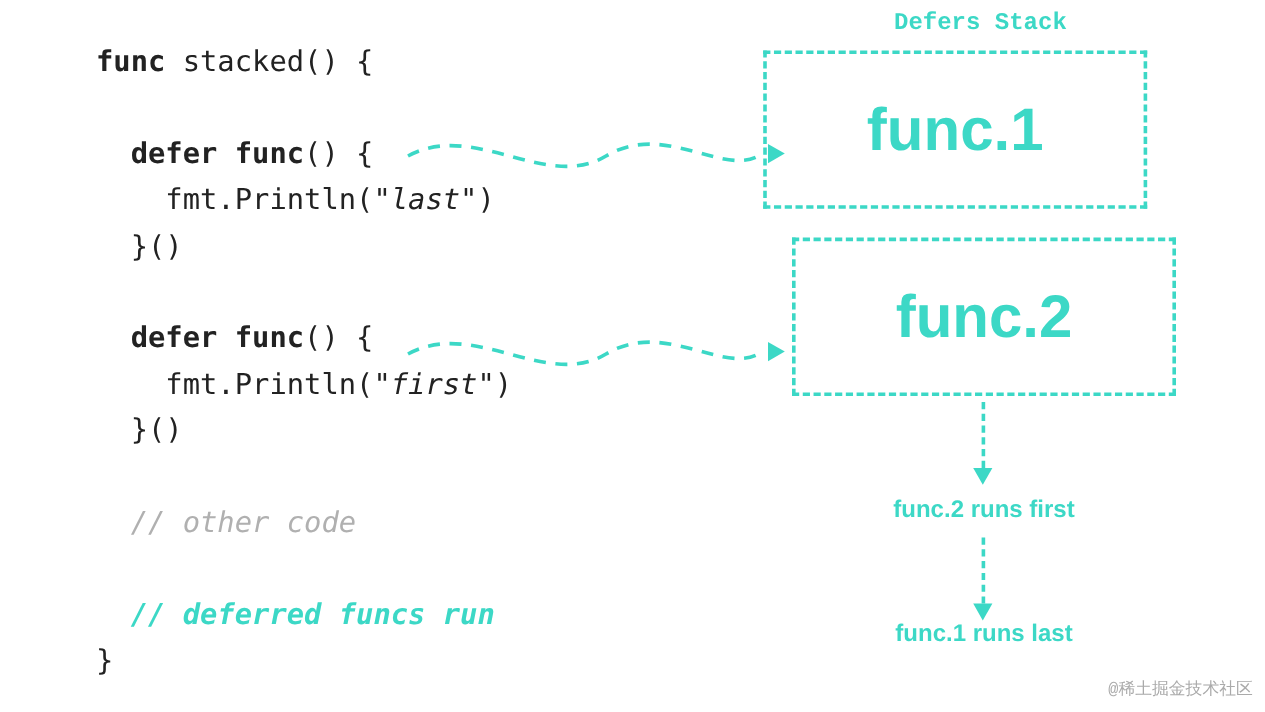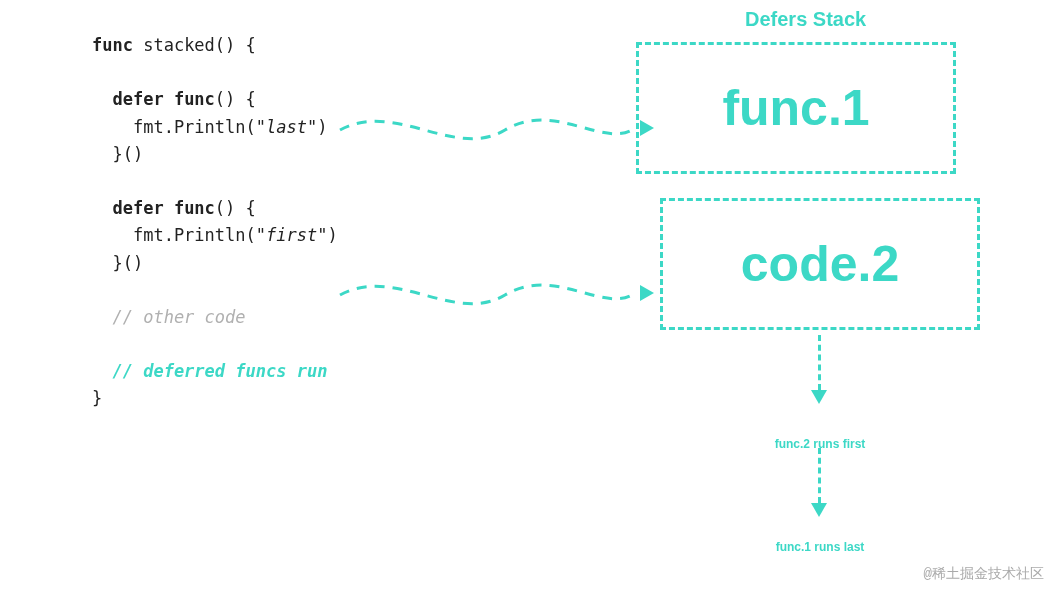--- a/index.html
+++ b/index.html
@@ -6,37 +6,37 @@
   body {
     width: 1054px;
     height: 593px;
     background: #fff;
     font-family: "Consolas", "Menlo", "Monaco", monospace;
     position: relative;
     overflow: hidden;
   }
   .code-block {
     position: absolute;
-    left: 92px;
+    left: 80px;
     top: 32px;
-    font-size: 17px;
+    font-size: 24px;
     line-height: 1.6;
     white-space: pre;
     color: #222;
   }
   .kw { font-weight: 700; }
   .it { font-style: italic; }
   .comment-grey { color: #b0b0b0; font-style: italic; }
   .comment-teal { color: #3cd8c6; font-style: italic; font-weight: 700; }
 
   .stack-title {
     position: absolute;
     left: 745px;
     top: 8px;
-    font-family: Liberation Sans, sans-serif;
+    font-family: Liberation Mono, monospace;
     font-size: 20px;
     font-weight: 600;
     color: #3cd8c6;
   }
 
   .stack-box {
     position: absolute;
     width: 320px;
     height: 132px;
     border: 3px dashed #3cd8c6;
@@ -77,25 +77,24 @@
     position: absolute;
     width: 0; height: 0;
     border-left: 8px solid transparent;
     border-right: 8px solid transparent;
     border-top: 14px solid #3cd8c6;
   }
 
   .exec-label {
     position: absolute;
     font-family: -apple-system, "Segoe UI", sans-serif;
-    font-size: 12px;
+    font-size: 20px;
     font-weight: 600;
     color: #3cd8c6;
     text-align: center;
-    margin-top: 23px;
   }
 
   .watermark {
     position: absolute;
     right: 10px;
     bottom: 10px;
     font-family: Liberation Mono, monospace;
     font-size: 14px;
     color: #aaa;
   }
@@ -117,21 +116,21 @@
 
 <span class="comment-teal">  // deferred funcs run</span>
 <span>}</span></div>
 
 <div class="stack-title">Defers Stack</div>
 
 <div class="stack-box stack-box-1">
   <div class="big-func">func.1</div>
 </div>
 <div class="stack-box stack-box-2">
-  <div class="big-func">code.2</div>
+  <div class="big-func">func.2</div>
 </div>
 
 <svg class="wavy-arrow" style="left:335px; top:100px; width:320px; height:60px;">
   <path d="M5,30 C60,0 120,60 170,30 C220,0 270,50 300,28"></path>
 </svg>
 <div class="arrowhead-right" style="left:640px; top:120px;"></div>
 
 <svg class="wavy-arrow" style="left:335px; top:265px; width:320px; height:60px;">
   <path d="M5,30 C60,0 120,60 170,30 C220,0 270,50 300,28"></path>
 </svg>

